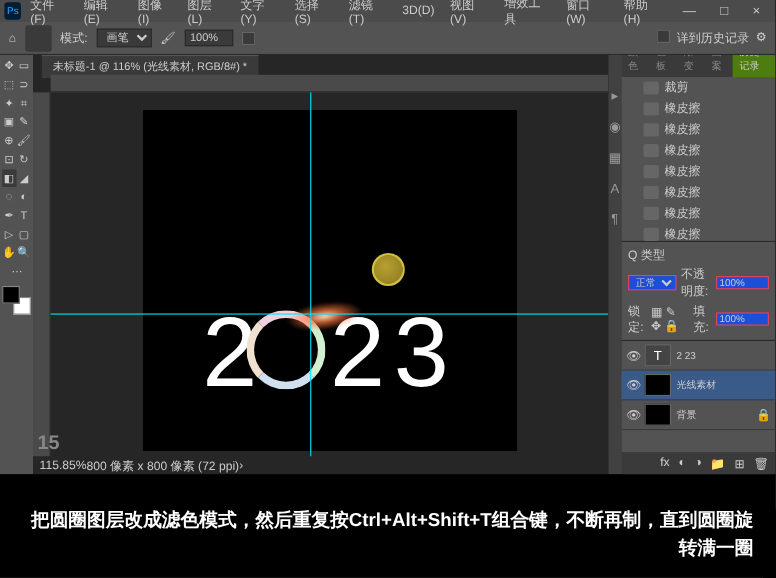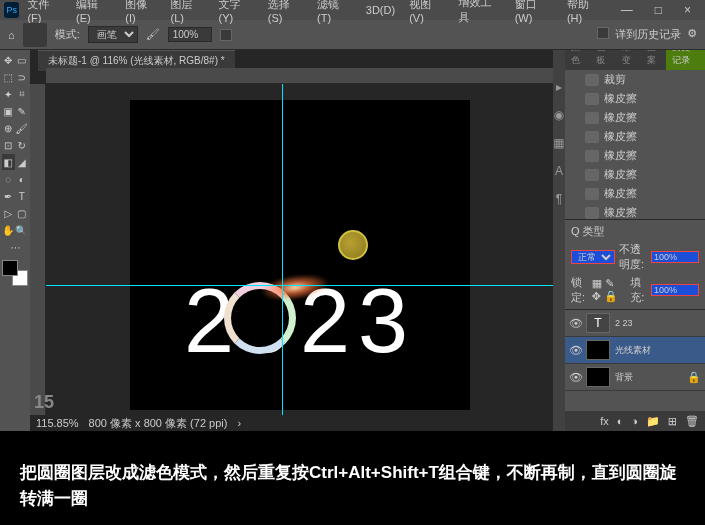--- a/index.html
+++ b/index.html
@@ -29,21 +29,21 @@
 .ruler-h{position:absolute;top:18px;left:16px;right:0;height:16px;background:#4a4a4a;border-bottom:1px solid #2a2a2a}
 .ruler-v{position:absolute;top:34px;left:0;width:16px;bottom:16px;background:#4a4a4a;border-right:1px solid #2a2a2a}
 .canvas{position:absolute;top:50px;left:100px;width:340px;height:310px;background:#000}
 .guide-v{position:absolute;top:34px;bottom:16px;width:1px;background:#00e5ff;left:252px}
 .guide-h{position:absolute;left:16px;right:0;height:1px;background:#00e5ff;top:235px}
 .year{position:absolute;top:170px;left:0;width:340px;text-align:center;font-size:90px;font-weight:300;color:#fff;letter-spacing:8px;font-family:Arial}
 .ring{position:absolute;top:182px;left:94px;width:72px;height:72px;border-radius:50%;border:7px solid;border-color:#f0d0e0 #d0f0d0 #d0e0f0 #f0e0d0;background:#000}
 .flare{position:absolute;top:175px;left:130px;width:70px;height:25px;background:radial-gradient(ellipse,rgba(255,220,180,1) 0%,rgba(255,120,60,0.7) 30%,transparent 70%);transform:rotate(-8deg);filter:blur(1px)}
 .ball{position:absolute;top:130px;left:208px;width:30px;height:30px;border-radius:50%;background:radial-gradient(circle at 40% 40%,#b8a030,#8a7820);border:2px solid #d0c040}
 .stepnum{position:absolute;bottom:18px;left:4px;font-size:18px;color:#888;font-weight:bold}
-.status{position:absolute;bottom:0;left:0;right:0;height:16px;background:#262626;padding:0 6px;font-size:9px;color:#999;display:flex;align-items:center;gap:10px}
+.status{position:absolute;bottom:0;left:0;right:0;height:16px;background:#262626;padding:0 6px;font-size:9px;color:#999;display:flex;align-items:center;}
 .midstrip{width:12px;background:#414141;display:flex;flex-direction:column;align-items:center;padding-top:30px;gap:14px}
 .midstrip span{font-size:12px;color:#999}
 .panels{width:140px;background:#535353;display:flex;flex-direction:column}
 .ptabs{height:20px;background:#3a3a3a;display:flex;align-items:flex-end}
 .ptabs span{padding:3px 6px;font-size:9px;color:#888}
 .ptabs span.act{background:#4d7c0f;color:#ccc}
 .history{height:170px;overflow:hidden;border-bottom:1px solid #2a2a2a}
 .hitem{display:flex;align-items:center;padding:2px 20px;gap:5px;font-size:9px}
 .hitem .hico{width:14px;height:12px;background:#666;border-radius:2px}
 .lpanel{flex:1;display:flex;flex-direction:column}
@@ -51,21 +51,21 @@
 .lopts .row{display:flex;align-items:center;gap:4px;font-size:9px}
 .lopts select,.lopts input{background:#1d4ed8;border:1px solid #ef4444;color:#ccc;font-size:9px;padding:0 2px;width:48px}
 .layers{flex:1}
 .layer{display:flex;align-items:center;padding:3px 4px;gap:5px;border-bottom:1px solid #3a3a3a}
 .layer.sel{background:#3a5a8a}
 .layer .eye{width:12px;font-size:11px}
 .layer .thumb{width:24px;height:20px;background:#000;border:1px solid #666}
 .layer .thumb.t{background:#444;color:#fff;text-align:center;line-height:18px;font-size:12px}
 .layer .lname{font-size:9px}
 .lbottom{height:20px;background:#3a3a3a;display:flex;align-items:center;justify-content:flex-end;gap:8px;padding:0 6px;font-size:10px;color:#888}
-.caption{position:absolute;bottom:0;left:0;width:705px;padding:18px 20px 14px;text-align:left;font-size:17px;font-weight:bold;color:#fff;line-height:1.5}
+.caption{position:absolute;bottom:0;left:0;width:705px;padding:18px 20px 14px;text-align:right;font-size:17px;font-weight:bold;color:#fff;line-height:1.5}
 </style>
 </head>
 <body>
 
 <div class="app">
  <div class="menubar">
   <div class="logo">Ps</div>
   <span>文件(F)</span>
   <span>编辑(E)</span>
   <span>图像(I)</span>

